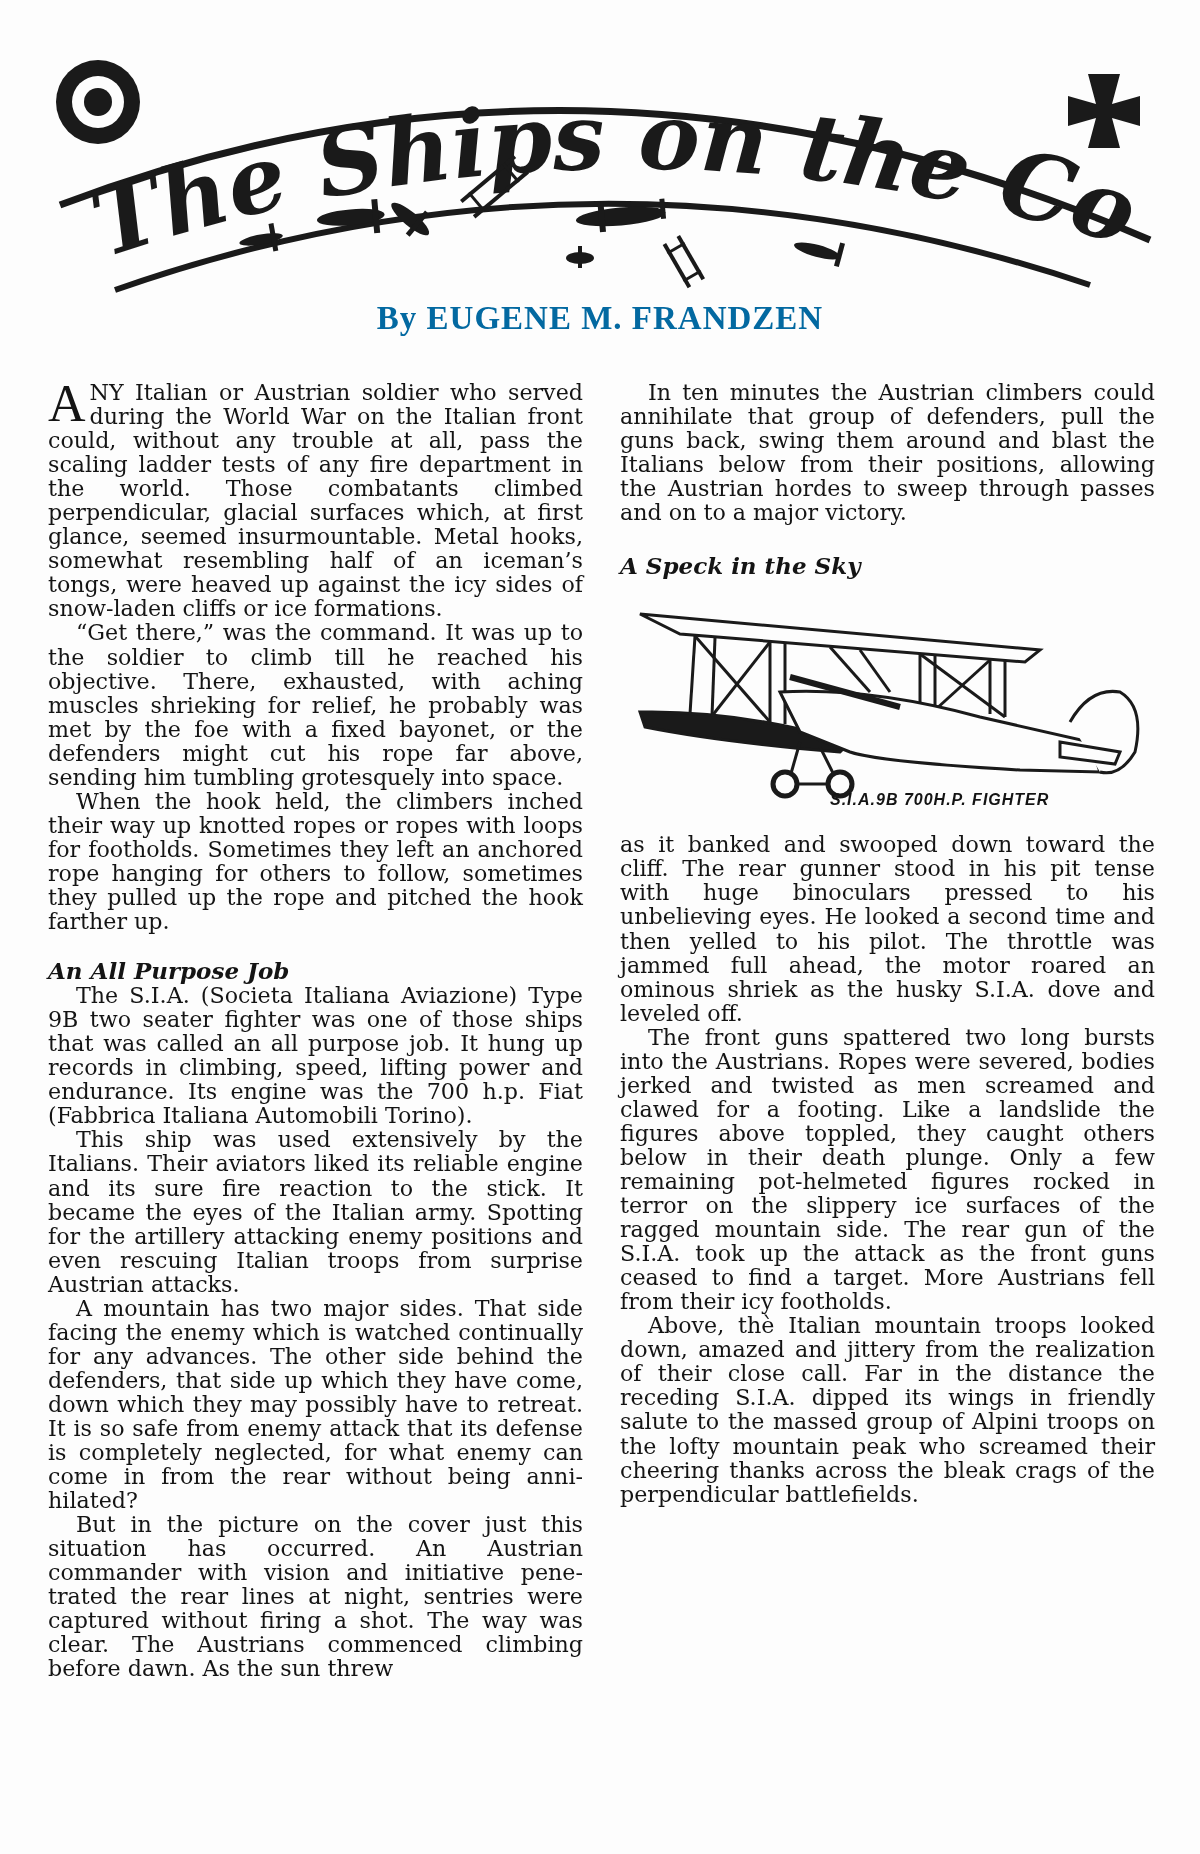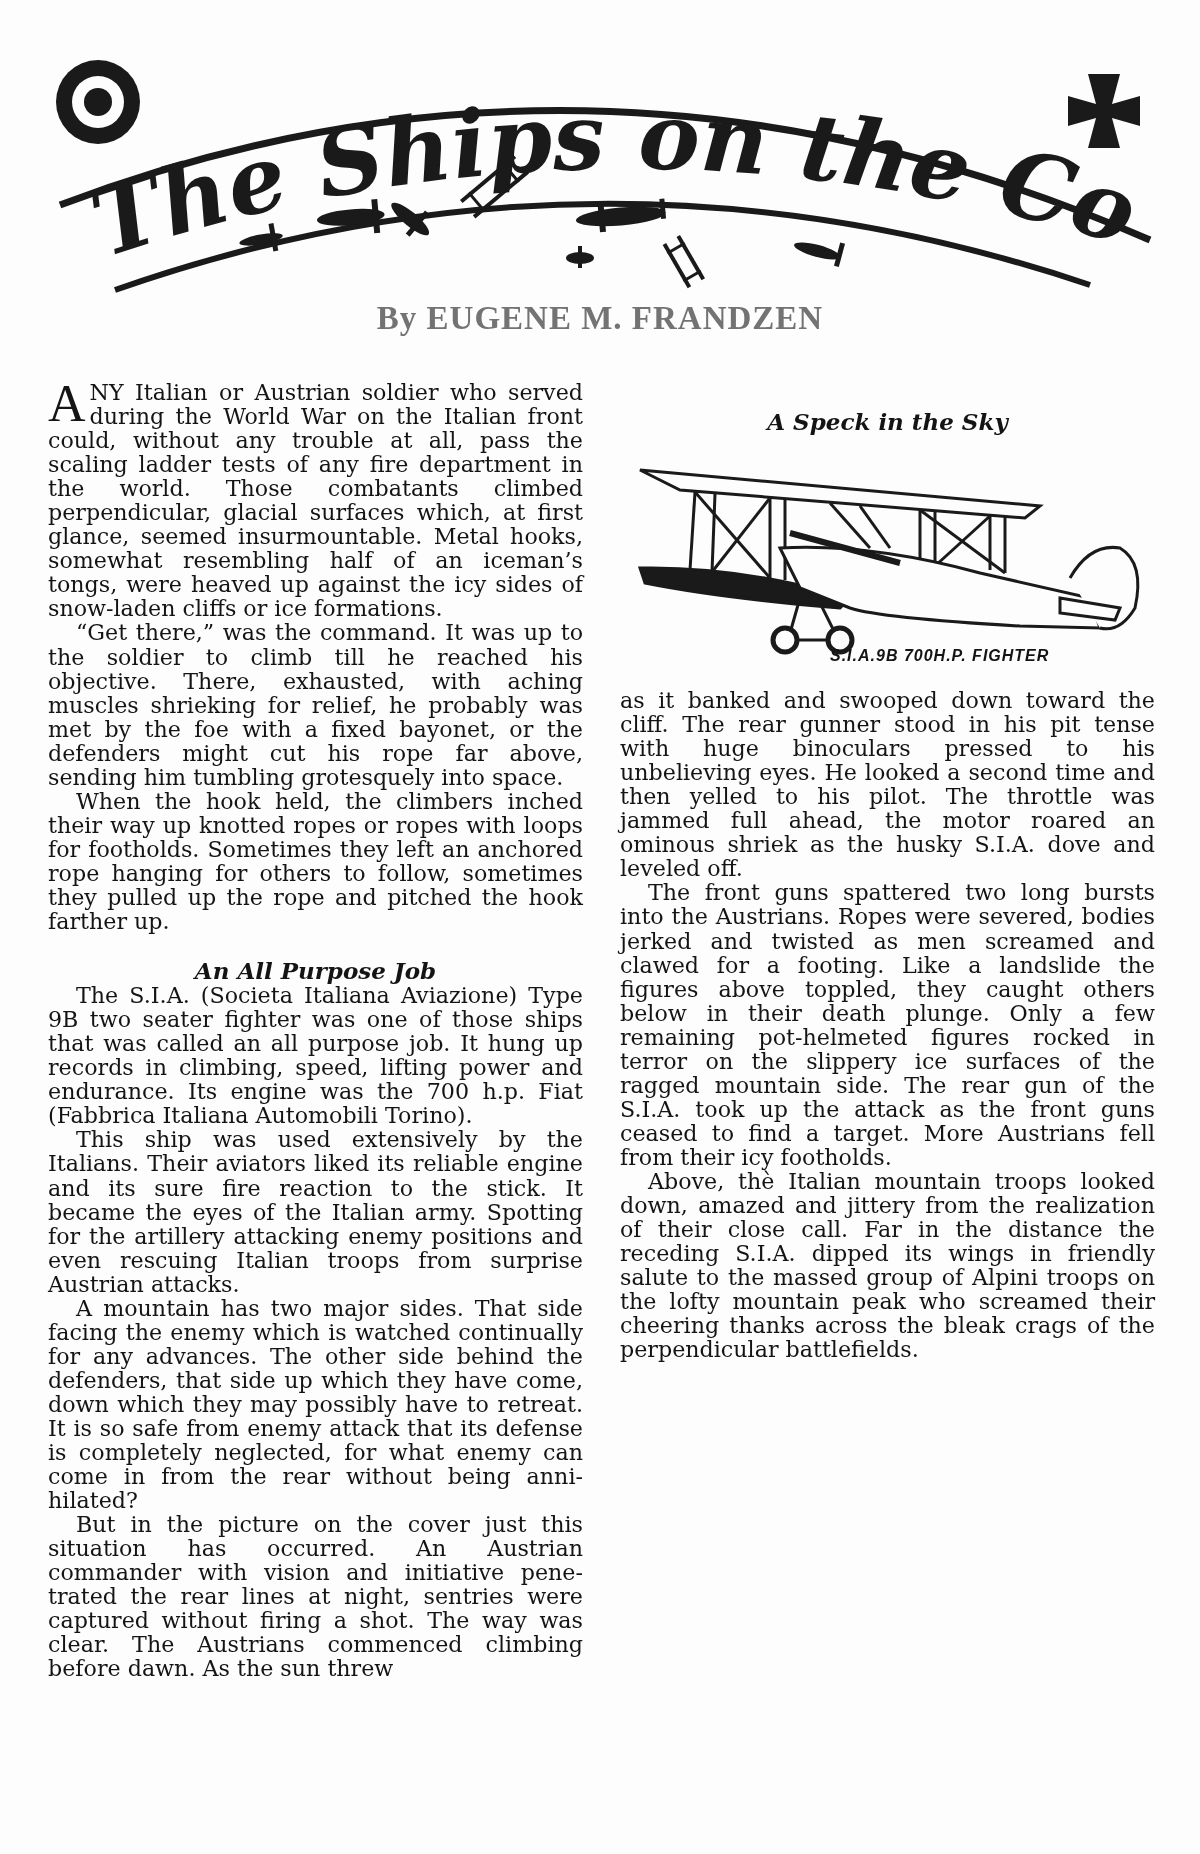--- a/index.html
+++ b/index.html
@@ -2,29 +2,29 @@
 <html><head>
 <meta charset="utf-8">
 <style>
   html, body { margin: 0; padding: 0; background: #fff; }
   body { width: 1200px; height: 1854px; position: relative; overflow: hidden;
          font-family: "DejaVu Serif", "Liberation Serif", serif; color: #141414; }
   .page { position: absolute; left: 0; top: 0; width: 1200px; height: 1854px; background: #fdfdfd; }
   .header-art { position: absolute; left: 40px; top: 40px; width: 1130px; height: 270px; }
   .byline { position: absolute; left: 0; width: 1200px; top: 300px; text-align: center;
             font-family: "Liberation Serif", serif; font-weight: bold; font-size: 33px;
-            letter-spacing: 1px; color: #737373; }
+            letter-spacing: 1px; color: #0369a1; }
   .col { position: absolute; top: 380px; width: 535px; font-size: 22.2px; line-height: 24.05px;
          text-align: justify; font-family: "DejaVu Serif", serif; }
   .col.left { left: 48px; }
   .col.right { left: 620px; }
   .col p { margin: 0; text-indent: 28px; hyphens: manual; }
   .col p.noindent { text-indent: 0; }
   .dropcap { float: left; font-size: 52px; line-height: 44px; margin: 2px 4px 0 0; font-family: "Liberation Serif", serif; }
-  .subhead { font-style: italic; font-weight: bold; text-align: center; text-indent: 0 !important;
+  .subhead { font-style: italic; font-weight: bold; text-indent: 0 !important;
              font-size: 23px; margin: 0 !important; font-family: "DejaVu Serif", serif; }
   .figure { position: relative; width: 535px; height: 230px; margin: 14px 0 10px 0; }
   .figure svg { position: absolute; left: 0; top: 0; }
   .caption { position: absolute; left: 210px; top: 196px; font-style: italic; font-weight: bold;
              font-family: "Liberation Sans", sans-serif; font-size: 16px; letter-spacing: 1px; }
   .title-text { font-family: "DejaVu Serif", serif; font-weight: bold; font-style: italic; }
 </style>
 </head>
 <body>
 
@@ -103,20 +103,21 @@
     <p>“Get there,” was the command. It was up to the soldier to climb till he reached his objective. There, exhausted, with aching muscles shrieking for relief, he probably was met by the foe with a fixed bayonet, or the defenders might cut his rope far above, sending him tumbling gro­tesquely into space.</p>
     <p>When the hook held, the climbers inched their way up knotted ropes or ropes with loops for footholds. Sometimes they left an anchored rope hanging for others to fol­low, sometimes they pulled up the rope and pitched the hook farther up.</p>
     <p class="subhead" style="margin-top:26px !important;">An All Purpose Job</p>
     <p>The S.I.A. (Societa Italiana Aviazione) Type 9B two seater fighter was one of those ships that was called an all purpose job. It hung up records in climbing, speed, lifting power and endurance. Its engine was the 700 h.p. Fiat (Fabbrica Italiana Automobili Torino).</p>
     <p>This ship was used extensively by the Italians. Their aviators liked its reliable engine and its sure fire reaction to the stick. It became the eyes of the Italian army. Spotting for the artillery attack­ing enemy positions and even rescuing Italian troops from surprise Austrian attacks.</p>
     <p>A mountain has two major sides. That side facing the enemy which is watched continually for any advances. The other side behind the defenders, that side up which they have come, down which they may possibly have to retreat. It is so safe from enemy attack that its defense is com­pletely neglected, for what enemy can come in from the rear without being anni­hilated?</p>
     <p>But in the picture on the cover just this situation has occurred. An Austrian commander with vision and initiative pene­trated the rear lines at night, sentries were captured without firing a shot. The way was clear. The Austrians commenced climbing before dawn. As the sun threw</p>
   </div>
 
   <div class="col right">
+    <p>In ten minutes the Austrian climbers could annihilate that group of defenders, pull the guns back, swing them around and blast the Italians below from their posi­tions, allowing the Austrian hordes to sweep through passes and on to a major victory.</p>
     <p class="subhead" style="margin-top:30px !important;">A Speck in the Sky</p>
 
     <div class="figure">
       <svg width="535" height="210" viewBox="0 0 535 210">
         <g stroke="#1a1a1a" stroke-width="3" fill="none">
 
           <path d="M20 22 L420 58 L405 70 L60 42 Z" fill="#fdfdfd"></path>
 
           <path d="M20 120 Q 120 118 230 150 L220 160 Q 100 150 25 135 Z" fill="#1a1a1a"></path>
 

